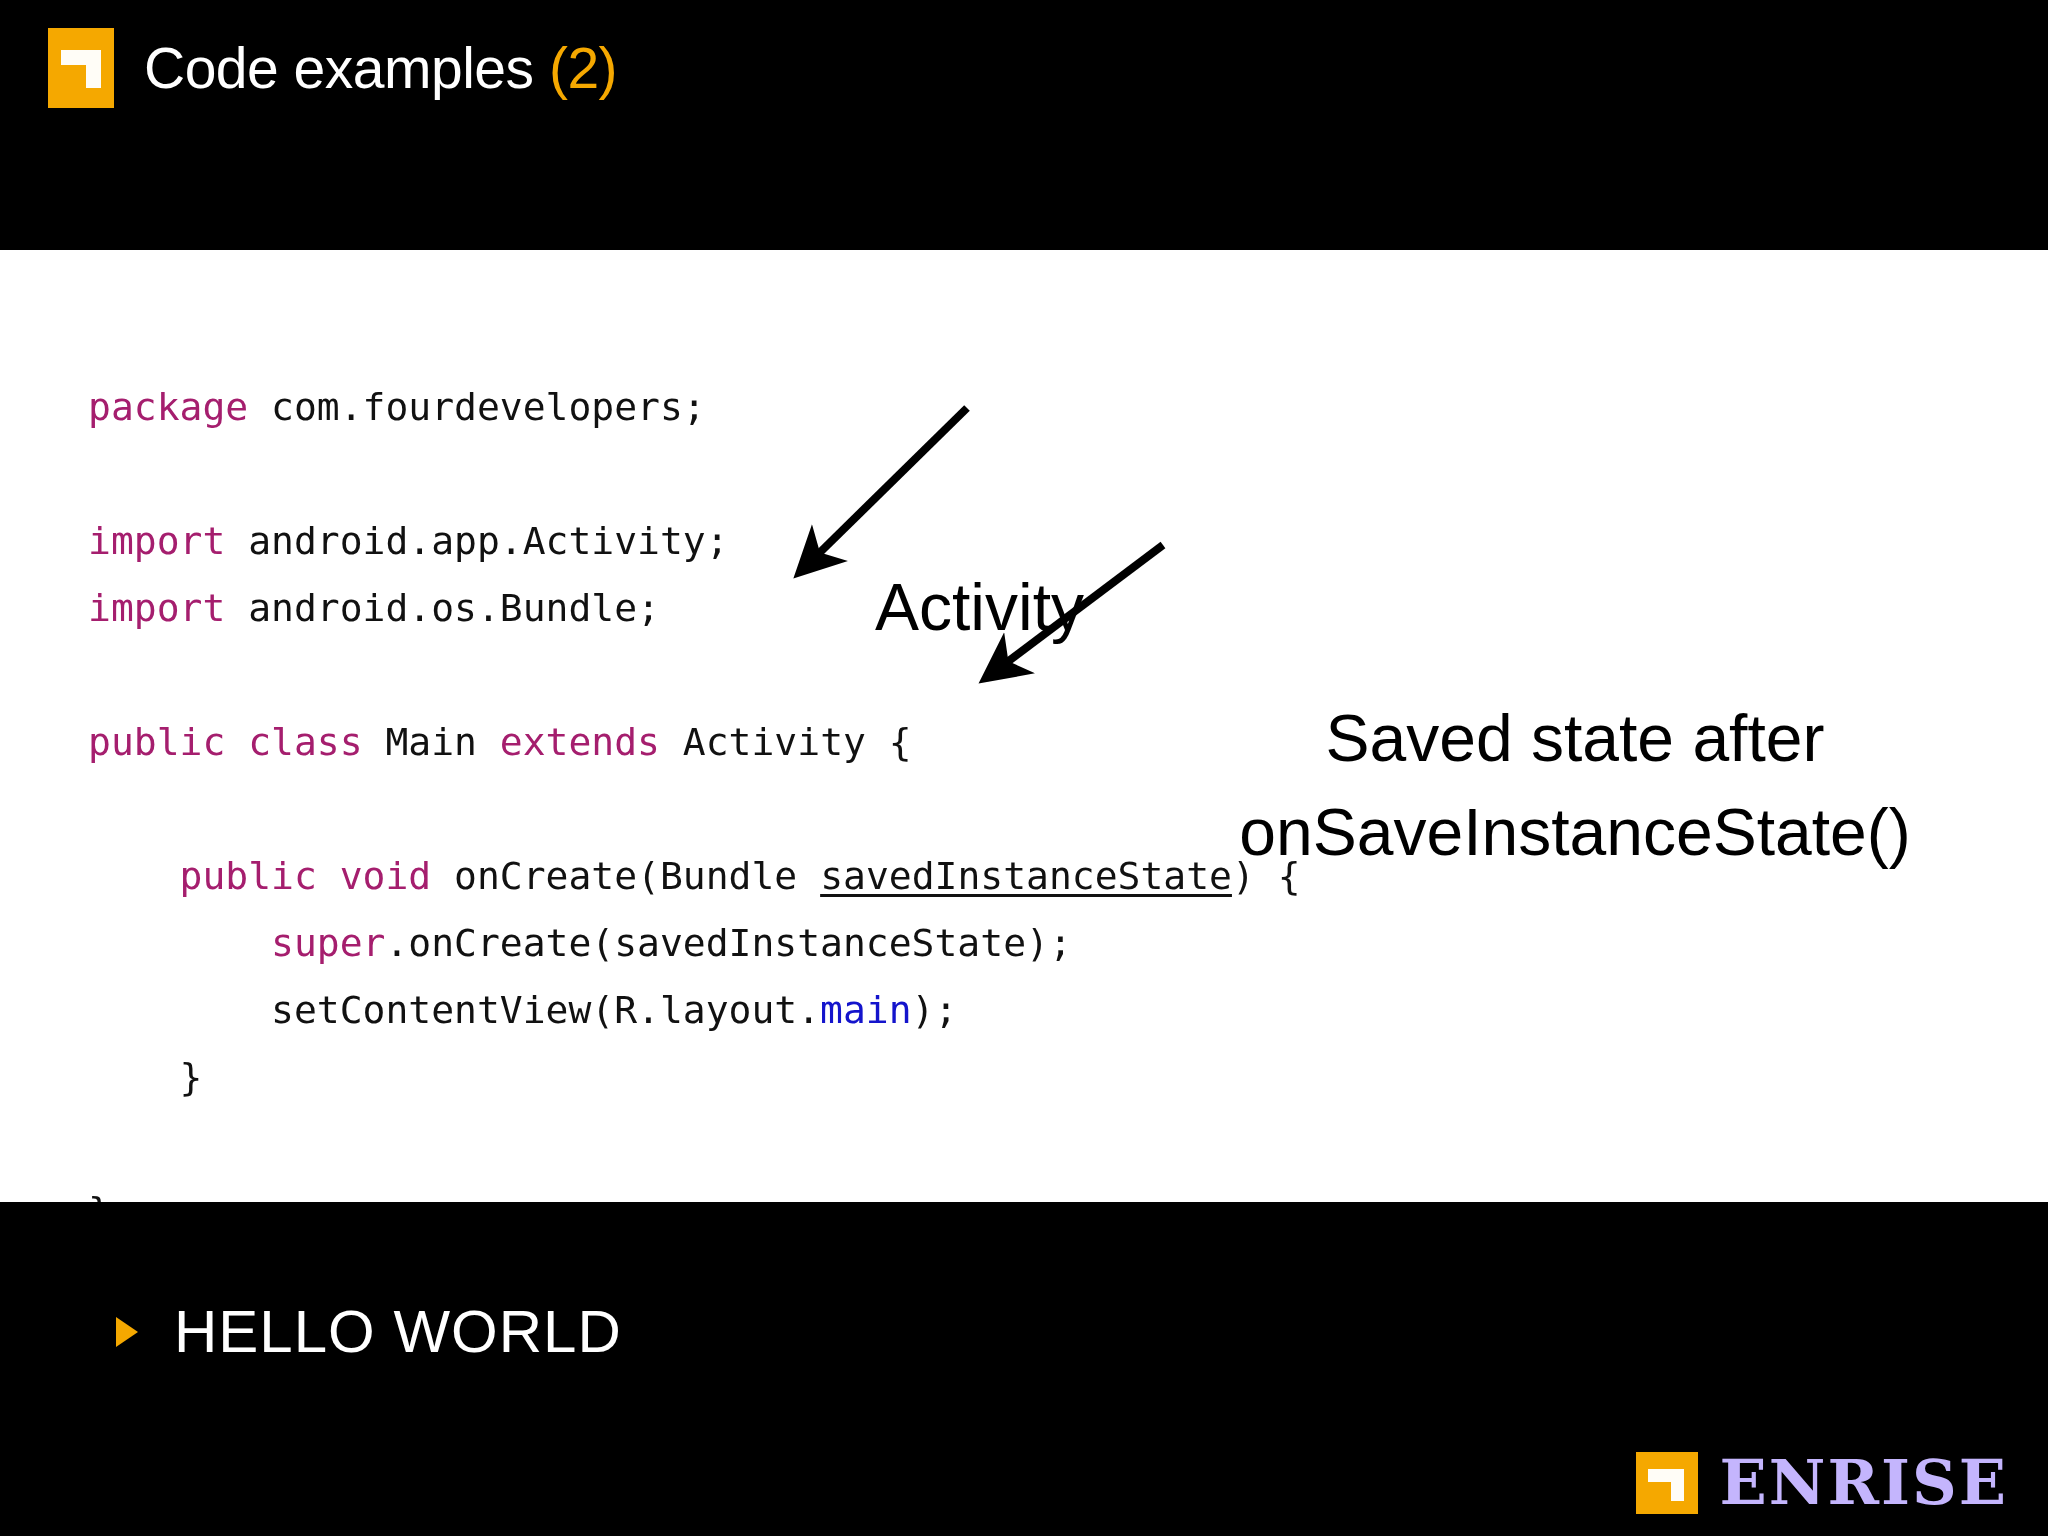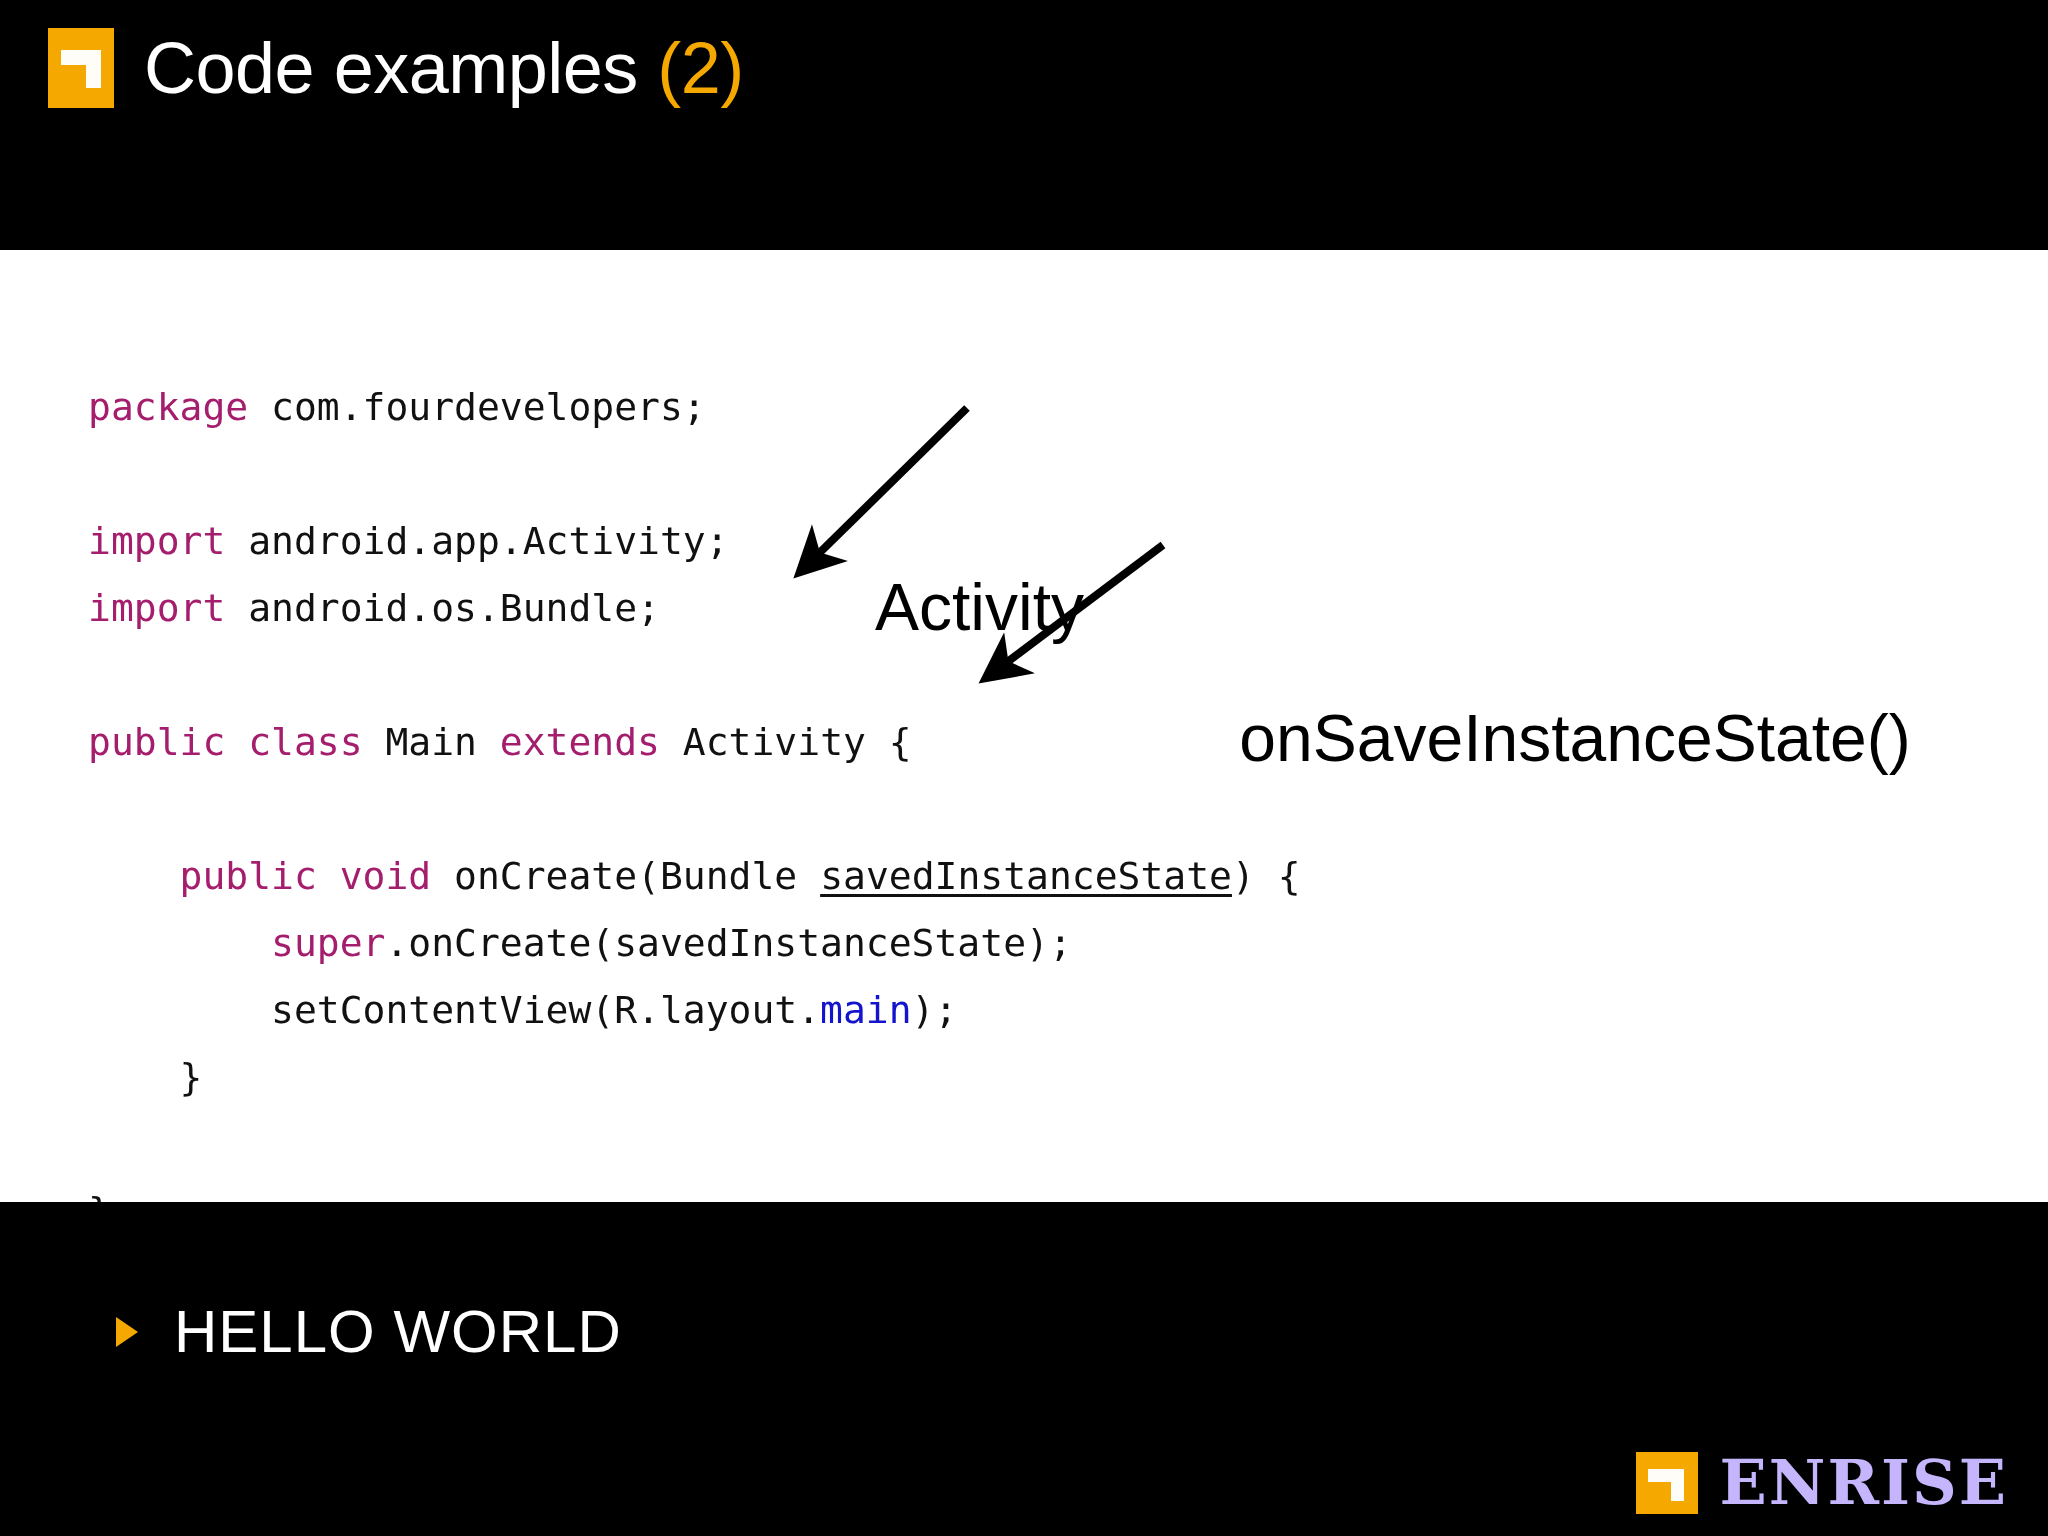--- a/index.html
+++ b/index.html
@@ -51,21 +51,21 @@
   .brand-mark .bar-v {
     position: absolute;
     left: 38px;
     top: 22px;
     width: 15px;
     height: 38px;
     background: #fffdf7;
   }
   .slide-title {
     font-family: "Liberation Sans", sans-serif;
-    font-size: 72px;
+    font-size: 57px;
     line-height: 1;
     color: #ffffff;
     font-weight: 400;
     letter-spacing: -0.5px;
     white-space: nowrap;
   }
   .slide-title .counter {
     color: #F5A800;
   }
 
@@ -220,20 +220,21 @@
 
   <div class="body-area">
 
     <pre class="code-block" id="code-block"><div class="code-line"><span class="kw">package</span><span> com.fourdevelopers;</span></div><div class="code-line">&nbsp;</div><div class="code-line"><span class="kw">import</span><span> android.app.Activity;</span></div><div class="code-line"><span class="kw">import</span><span> android.os.Bundle;</span></div><div class="code-line">&nbsp;</div><div class="code-line"><span class="kw">public class</span><span> Main </span><span class="kw">extends</span><span> Activity {</span></div><div class="code-line">&nbsp;</div><div class="code-line"><span>    </span><span class="kw">public void</span><span> onCreate(Bundle </span><span class="und">savedInstanceState</span><span>) {</span></div><div class="code-line"><span>        </span><span class="kw">super</span><span>.onCreate(savedInstanceState);</span></div><div class="code-line"><span>        setContentView(R.layout.</span><span class="lit">main</span><span>);</span></div><div class="code-line"><span>    }</span></div><div class="code-line">&nbsp;</div><div class="code-line"><span>}</span></div></pre>
 
     <div class="annot" id="annot-activity">
       <span>Activity</span>
     </div>
 
     <div class="annot" id="annot-savedstate">
+      <div>Saved state after</div>
       <div>onSaveInstanceState()</div>
     </div>
 
     <svg class="arrow-layer" id="arrow-layer" viewBox="0 0 2048 952" xmlns="http://www.w3.org/2000/svg">
       <defs>
         <marker id="ahead" viewBox="0 0 12 12" refX="9" refY="6" markerWidth="7" markerHeight="7" orient="auto-start-reverse">
           <path d="M 0 0.5 L 11 6 L 0 11.5 L 3 6 z" fill="#000000"></path>
         </marker>
       </defs>
     <line x1="967" y1="158" x2="800" y2="322" stroke="#000000" stroke-width="8" marker-end="url(#ahead)"></line>

